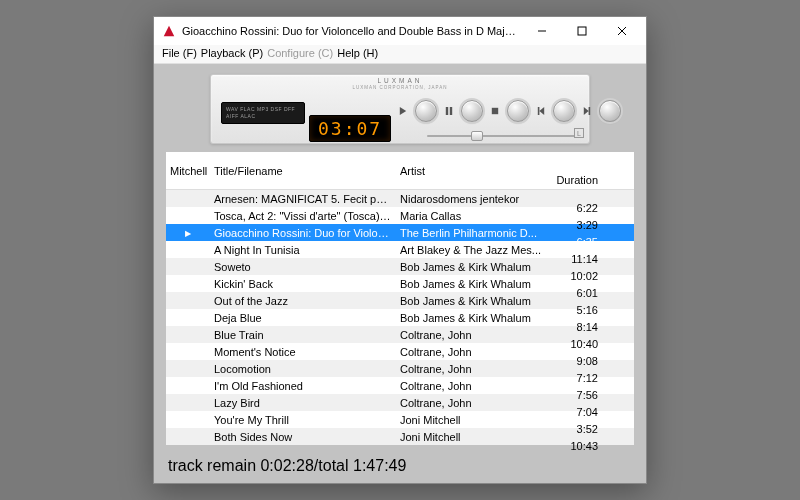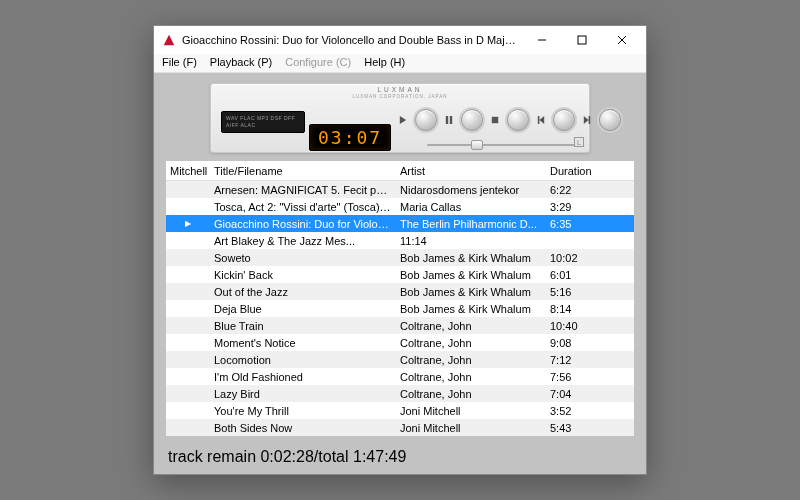--- a/index.html
+++ b/index.html
@@ -43,21 +43,21 @@
   }
   .win-controls { display: flex; }
   .win-btn {
     width: 40px; height: 28px;
     display: flex; align-items: center; justify-content: center;
     color: #000;
   }
   .win-btn svg { width: 10px; height: 10px; }
   .menubar {
     display: flex;
-    gap: 13px;
+    gap: 4px;
     padding: 2px 8px 4px 8px;
     font-size: 11px;
     color: #000;
     border-bottom: 1px solid #e0e0e0;
     background: #f8f8f8;
   }
   .menu-disabled { color: #9a9a9a; }
 
   .player-panel {
     background: #c2c2c2;
@@ -185,21 +185,21 @@
     grid-template-columns: 44px 186px 150px 56px;
     font-size: 11px;
     align-items: center;
   }
   .plist-head {
     color: #000;
     border-bottom: 1px solid #ddd;
     padding: 4px 0 3px 0;
   }
   .plist-head > div { padding: 0 4px; }
-  .col-dur { text-align: left; }
+  .col-dur { text-align: right; margin-top: 18px; }
   .plist-row {
     color: #000;
     height: 17px;
   }
   .plist-row > div {
     padding: 0 4px;
     white-space: nowrap;
     overflow: hidden;
     text-overflow: ellipsis;
   }
@@ -334,20 +334,21 @@
             <div class="col-dur">3:29</div>
           </div>
           <div class="plist-row selected">
             <div class="play-indicator">▶</div>
             <div>Gioacchino Rossini: Duo for Violoncello and ...</div>
             <div>The Berlin Philharmonic D...</div>
             <div class="col-dur">6:35</div>
           </div>
           <div class="plist-row">
             <div class="play-indicator"></div>
+            <div>A Night In Tunisia</div>
             <div>Art Blakey &amp; The Jazz Mes...</div>
             <div class="col-dur">11:14</div>
           </div>
           <div class="plist-row">
             <div class="play-indicator"></div>
             <div>Soweto</div>
             <div>Bob James &amp; Kirk Whalum</div>
             <div class="col-dur">10:02</div>
           </div>
           <div class="plist-row">
@@ -401,20 +402,20 @@
           <div class="plist-row">
             <div class="play-indicator"></div>
             <div>You're My Thrill</div>
             <div>Joni Mitchell</div>
             <div class="col-dur">3:52</div>
           </div>
           <div class="plist-row">
             <div class="play-indicator"></div>
             <div>Both Sides Now</div>
             <div>Joni Mitchell</div>
-            <div class="col-dur">5:43</div>
+            <div class="col-dur">10:43</div>
           </div>
         </div>
     </div>
   </div>
 
   <div class="statusbar">track remain 0:02:28/total 1:47:49</div>
 </div>
 
 </body></html>

